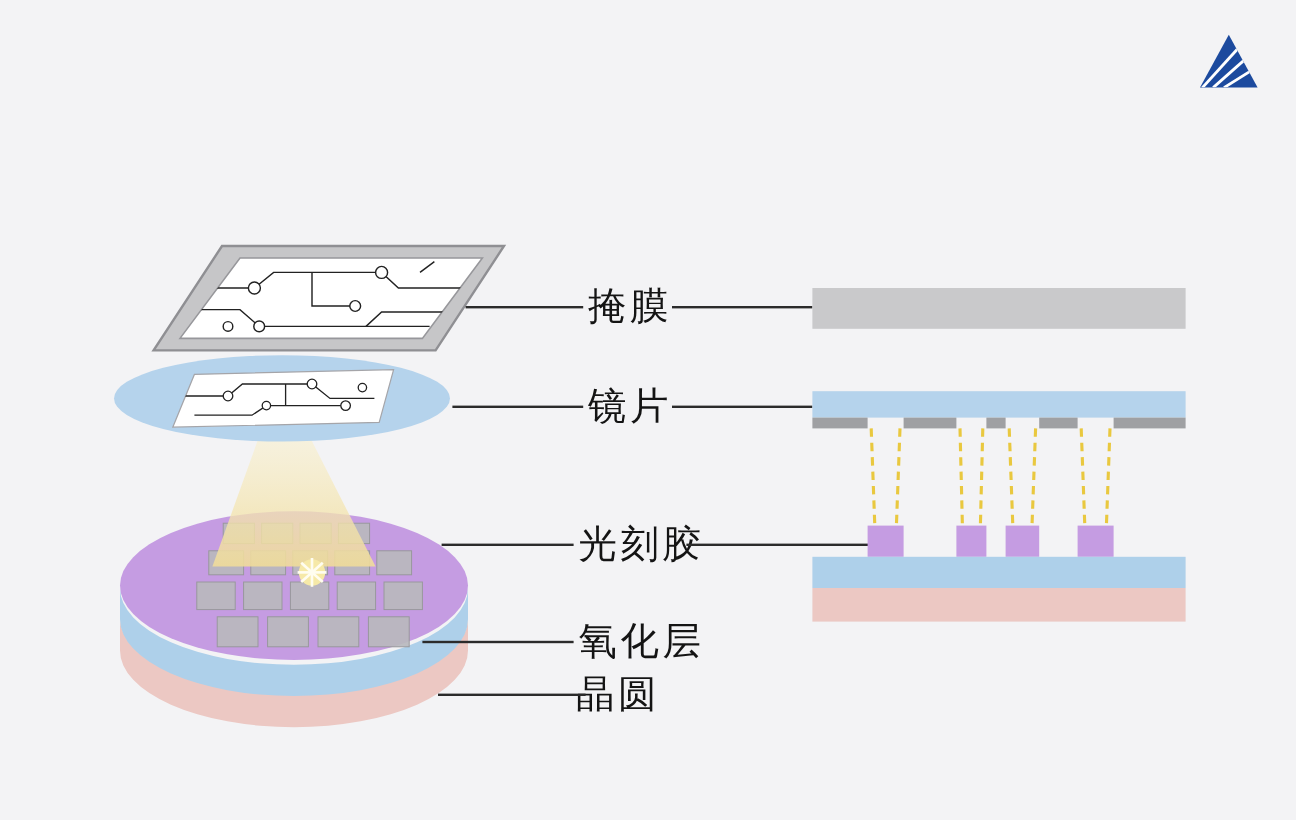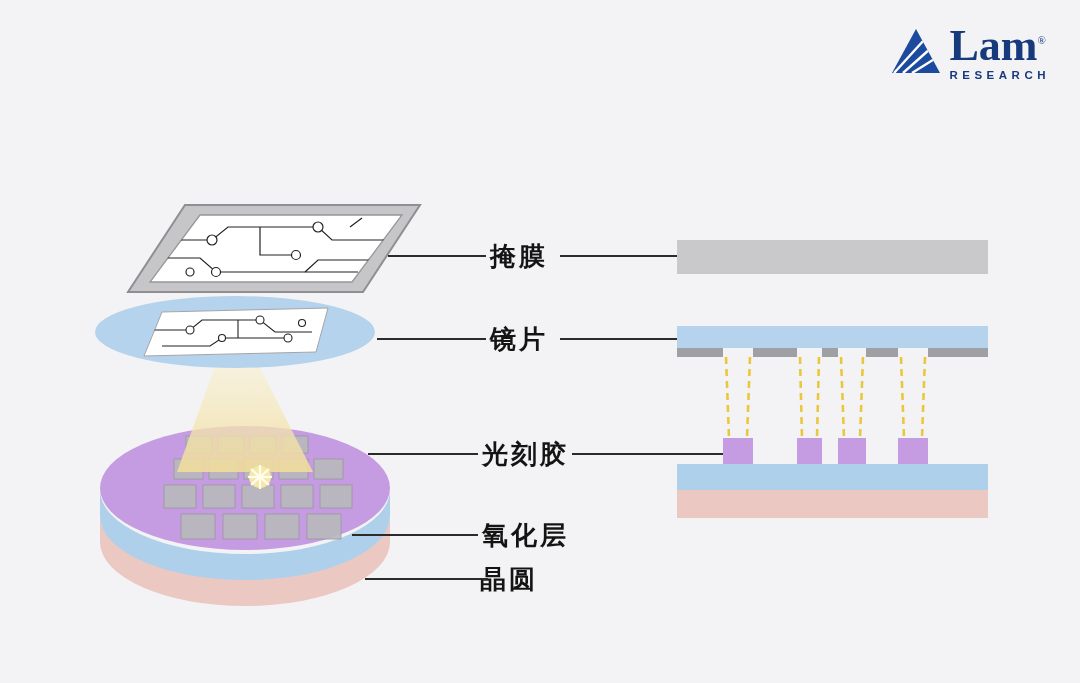--- a/index.html
+++ b/index.html
@@ -8,21 +8,21 @@
     background:#f3f3f5; overflow:hidden;
     font-family:"Liberation Sans","DejaVu Sans",sans-serif;
   }
   
   .logo { position:absolute; top:26px; right:30px; display:flex; align-items:flex-start; gap:7px; }
   .logo-text { display:flex; flex-direction:column; align-items:flex-start; }
   .logo-word { font-family:"Liberation Serif","DejaVu Serif",serif; font-size:44px; line-height:0.92; font-weight:600; color:#173a7c; }
   .logo-reg  { font-size:11px; vertical-align:super; font-weight:400; }
   .logo-sub  { font-size:11.5px; letter-spacing:4.5px; font-weight:bold; color:#173a7c; margin-top:3px; }
   
-  .label { position:absolute; font-size:26px; font-weight:bold; color:#141414; letter-spacing:3px; white-space:nowrap; transform:translateY(-50%); }
+  .label { position:absolute; font-size:32px; font-weight:normal; color:#141414; letter-spacing:3px; white-space:nowrap; transform:translateY(-50%); }
   .cline { position:absolute; height:2px; background:#2b2b2b; }
   
   .left-illustration  { position:absolute; left:50px;  top:180px; }
   .right-crosssection { position:absolute; left:660px; top:230px; }
 </style>
 </head>
 <body>
 
 <div class="canvas">
 
@@ -33,24 +33,20 @@
             <polygon points="26,3 50,47 2,47"></polygon>
           </clipPath>
       </defs>
       <polygon points="26,3 50,47 2,47" fill="#1c4a9e"></polygon>
       <g clip-path="url(#triClip)" stroke="#ffffff" stroke-width="2.4" fill="none">
         <path d="M4,47 L34,14"></path>
         <path d="M13,47 L40,23"></path>
         <path d="M22,47 L46,32"></path>
       </g>
     </svg>
-    <div class="logo-text">
-      <div class="logo-word"><span>Lam</span><sup class="logo-reg">®</sup></div>
-      <div class="logo-sub">RESEARCH</div>
-    </div>
   </div>
 
   <svg class="left-illustration" width="420" height="440" viewBox="0 0 420 440">
     <defs>
       <linearGradient id="coneGrad" x1="0" y1="0" x2="0" y2="1">
         <stop offset="0" stop-color="#f9f1d0" stop-opacity="0.55"></stop>
         <stop offset="1" stop-color="#f0dc9a" stop-opacity="0.9"></stop>
       </linearGradient>
       <clipPath id="maskClip">
           <polygon points="150,35 352,35 302,102 100,102"></polygon>

